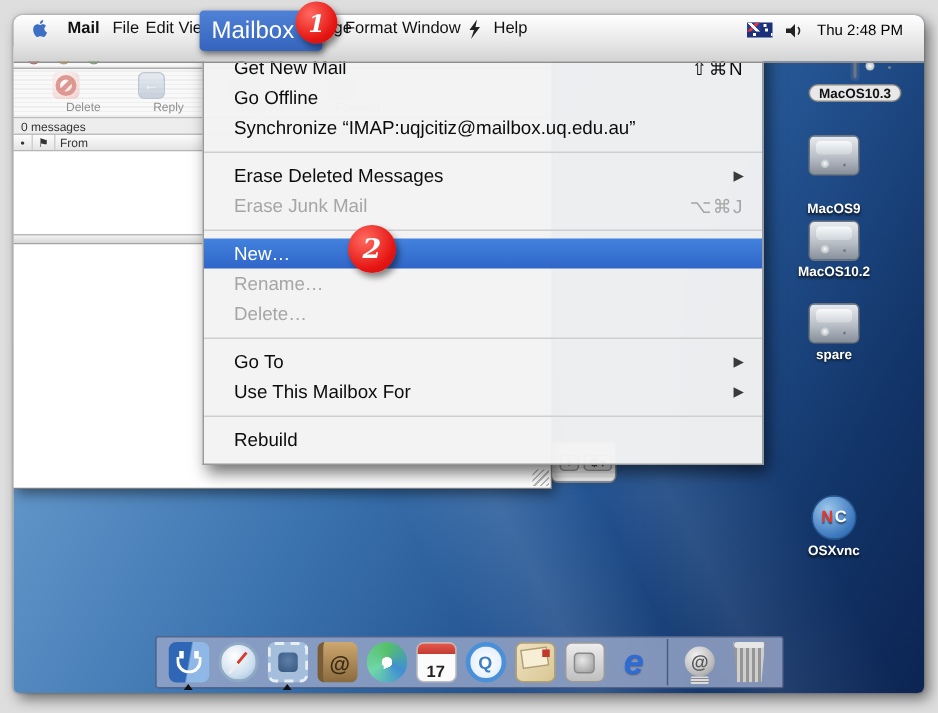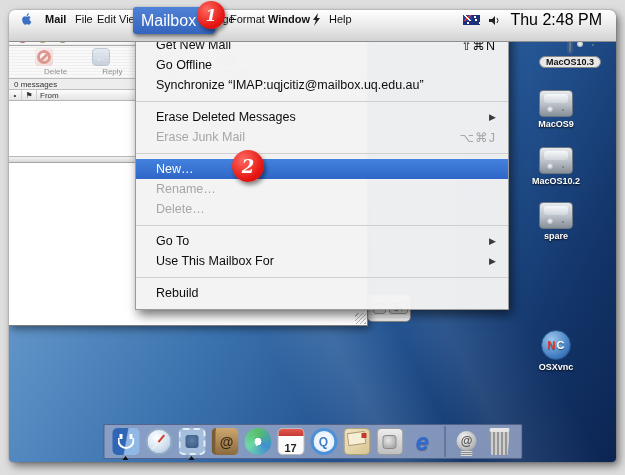--- a/index.html
+++ b/index.html
@@ -27,21 +27,21 @@
   .mb-item { position:absolute; top:3px; white-space:nowrap; }
   .mb-bold { font-weight:bold; }
   .apple-logo { position:absolute; left:13px; top:3px; width:13px; height:14px; }
   .mb-right { position:absolute; top:0; right:0; height:20px; display:flex; align-items:center; gap:9px; padding-right:14px; }
   .flag { width:17px; height:10px; background:#1b2f7a; position:relative; overflow:hidden; }
   .flag:before { content:""; position:absolute; left:0; top:0; width:9px; height:6px;
     background:linear-gradient(45deg,transparent 42%,#fff 42%,#fff 58%,transparent 58%),
                linear-gradient(-45deg,transparent 42%,#e33 42%,#e33 58%,transparent 58%),#27409a; }
   .flag:after { content:""; position:absolute; right:3px; top:4px; width:2px; height:2px; background:#fff;
     box-shadow:-8px 3px 0 #fff, 4px 3px 0 #fff, -1px -3px 0 #fff; }
-  .clock { font-size:16px; color:#000; }
+  .clock { font-size:10px; color:#000; }
   
   .mail-window {
     position:absolute; left:0; top:20px; width:359px; height:296px;
     background:#fff; border:1px solid #7e7e7e; border-left:none;
     box-shadow:2px 3px 8px rgba(0,0,0,.45); z-index:10;
   }
   .titlebar { height:15px; background:repeating-linear-gradient(0deg,#ededed 0 1px,#f8f8f8 1px 3px);
     border-bottom:1px solid #aaa; position:relative; }
   .tl { position:absolute; top:3px; width:9px; height:9px; border-radius:50%; border:1px solid rgba(0,0,0,.25); }
   .tl-red    { left:9px;  background:radial-gradient(circle at 35% 30%,#ffb3a7,#e8584e); }
@@ -167,21 +167,21 @@
 </style>
 </head>
 <body>
 
 <div class="screen">
 
   <div class="dicon" style="top:22px;margin-left:14px;">
     <span class="sel-box"><span class="hd"></span></span>
     <span class="dlabel pill">MacOS10.3</span>
   </div>
-  <div class="dicon" style="top:80px;">
+  <div class="dicon" style="top:80px;gap:15px;">
     <span class="hd"></span>
     <span class="dlabel">MacOS9</span>
   </div>
   <div class="dicon" style="top:137px;">
     <span class="hd"></span>
     <span class="dlabel">MacOS10.2</span>
   </div>
   <div class="dicon" style="top:192px;">
     <span class="hd"></span>
     <span class="dlabel">spare</span>
@@ -246,21 +246,21 @@
     <svg class="apple-logo" viewBox="0 0 13 14">
       <path d="M9.2 7.6c0-1.6 1.3-2.4 1.4-2.4-.8-1.1-2-1.3-2.4-1.3-1-.1-2 .6-2.5.6-.5 0-1.3-.6-2.2-.6C2.4 4 1.3 4.6.7 5.7c-1.2 2.1-.3 5.2.9 6.9.6.8 1.3 1.8 2.2 1.7.9 0 1.2-.6 2.3-.6 1.1 0 1.4.6 2.3.6.9 0 1.5-.8 2.1-1.7.7-1 .9-1.9.9-2-.1 0-2.2-.9-2.2-3zM7.6 2.6c.5-.6.8-1.4.7-2.2-.7 0-1.5.5-2 1-.4.5-.8 1.3-.7 2.1.8.1 1.5-.4 2-.9z" fill="#3d6fc4" transform="scale(0.82)"></path>
     </svg>
     <span class="mb-item mb-bold" style="left:36px;">Mail</span>
     <span class="mb-item" style="left:66px;">File</span>
     <span class="mb-item" style="left:88px;">Edit</span>
     <span class="mb-item" style="left:110px;">View</span>
     <span class="mb-item" style="left:138px;">Mailbox</span>
     <span class="mb-item" style="left:181px;">Message</span>
     <span class="mb-item" style="left:221px;">Format</span>
-    <span class="mb-item" style="left:259px;font-weight:bold;">Window</span>
+    <span class="mb-item" style="left:259px;">Window</span>
     <svg class="mb-item" style="left:303px; width:9px; height:13px;" viewBox="0 0 9 13">
       <polygon points="6,0 1,7 4,7 2,13 8,5 5,5" fill="#222"></polygon>
     </svg>
     <span class="mb-item" style="left:320px;">Help</span>
     <span class="mb-right">
       <span class="flag"></span>
       <svg width="12" height="11" viewBox="0 0 12 11">
         <polygon points="0,4 3,4 6,1 6,10 3,7 0,7" fill="#222"></polygon>
         <path d="M8 3 q2 2.5 0 5" stroke="#222" fill="none" stroke-width="1"></path>
       </svg>

